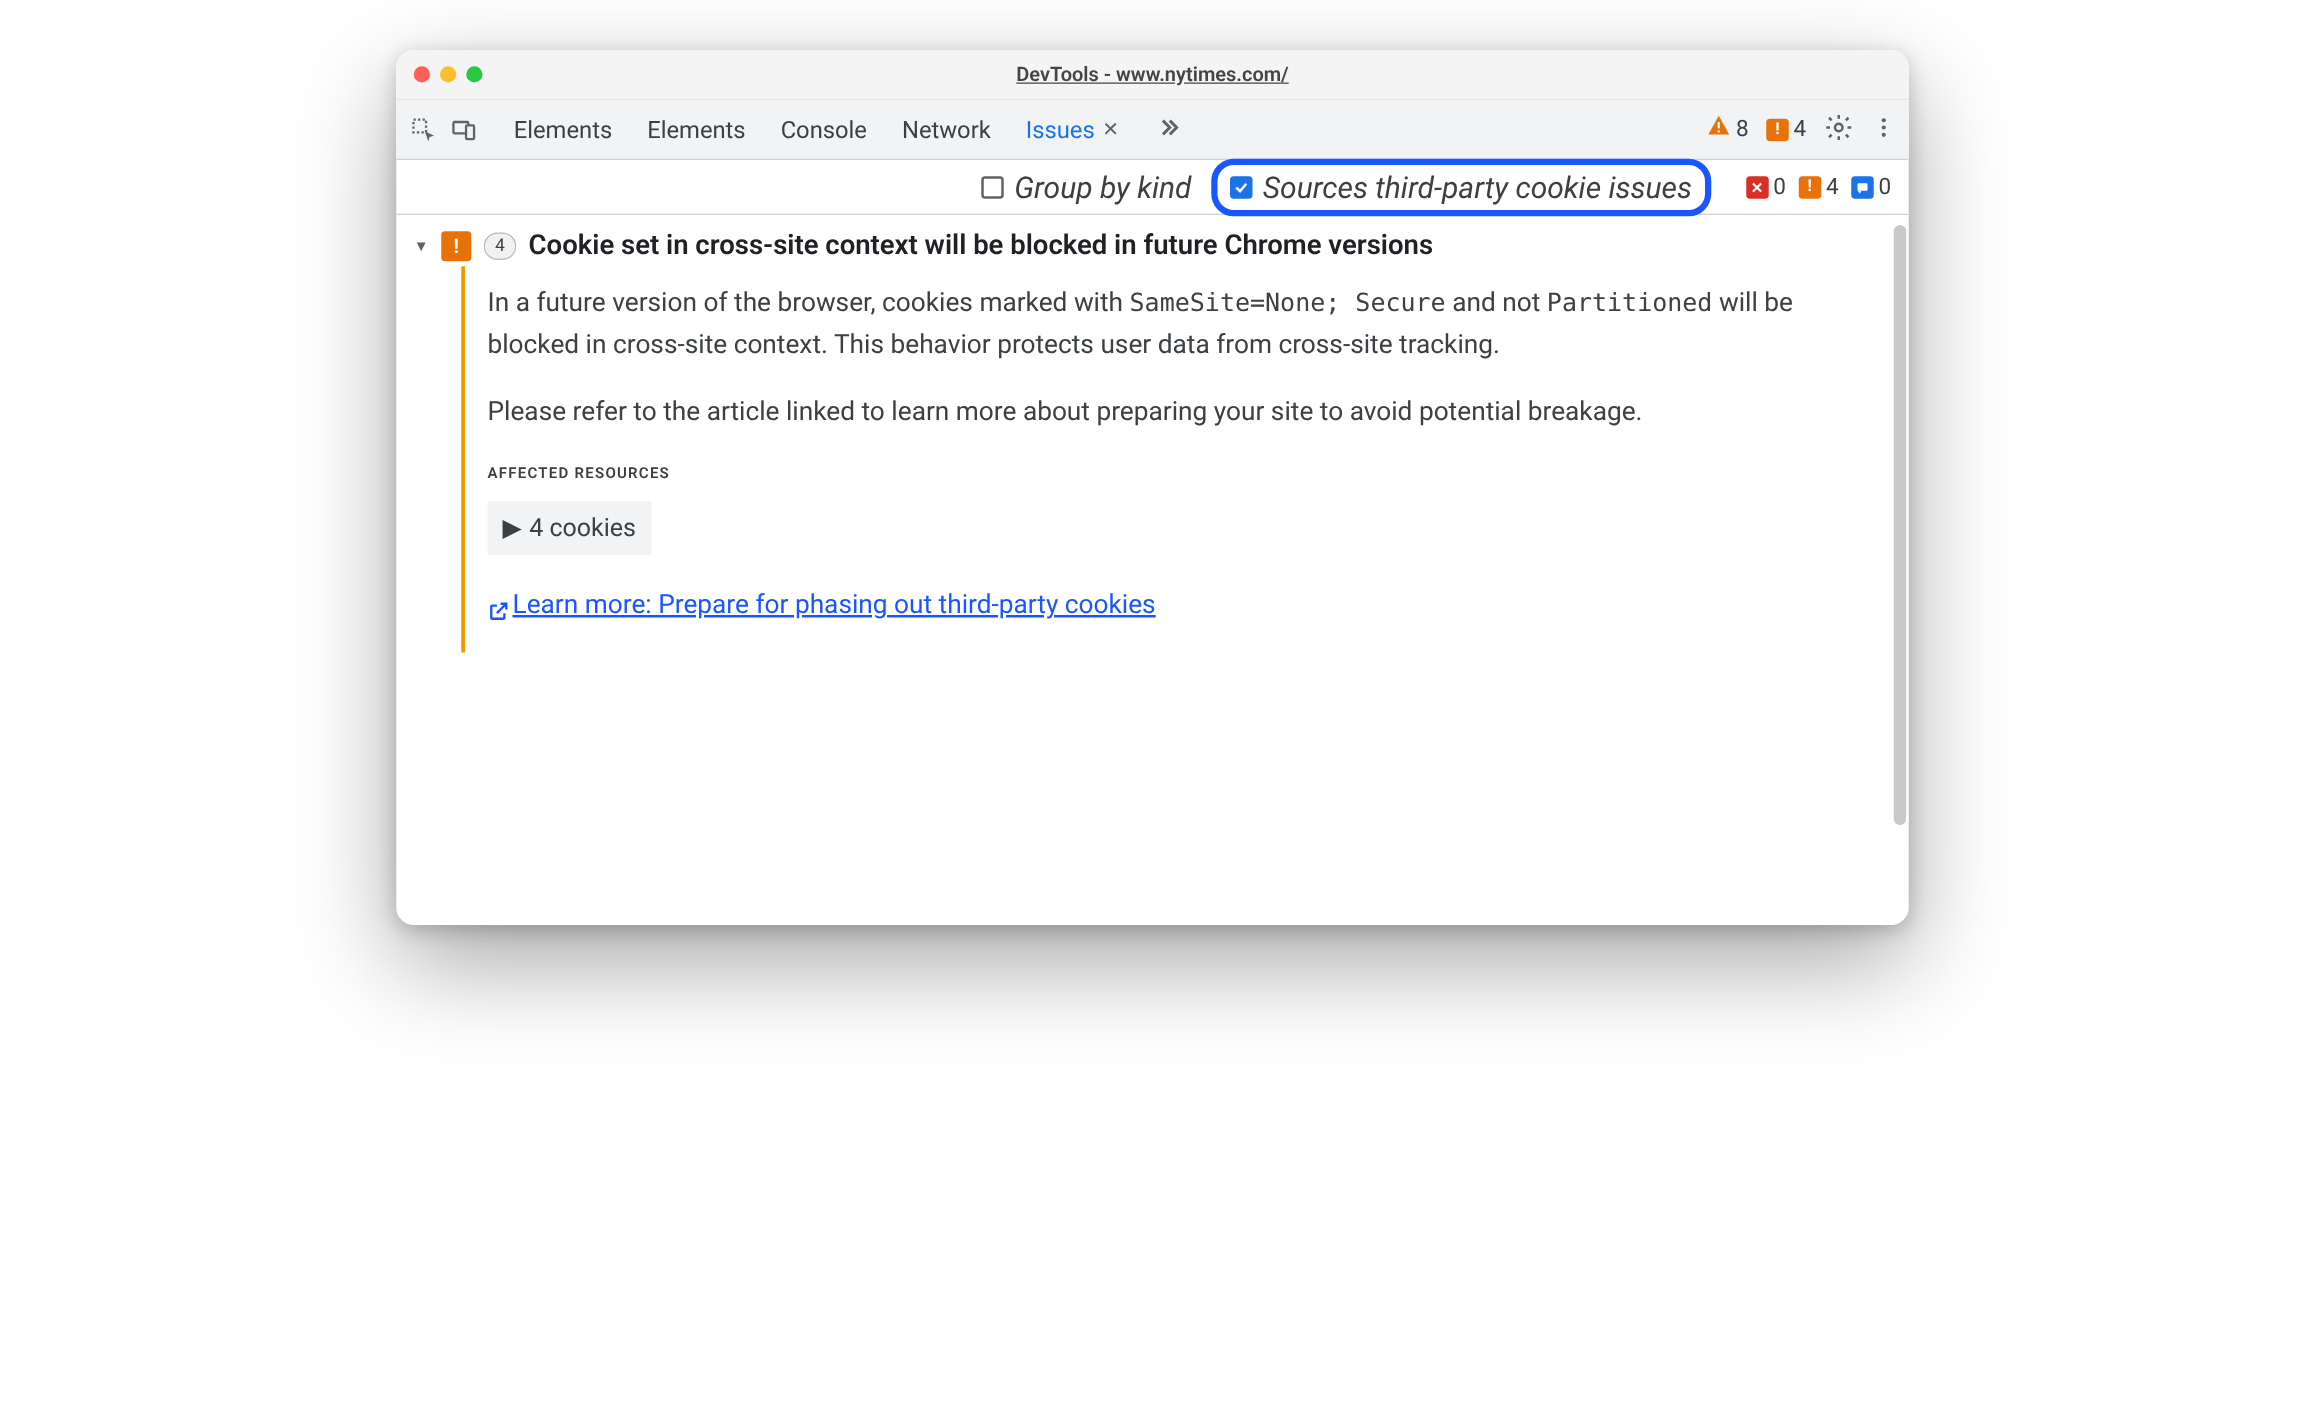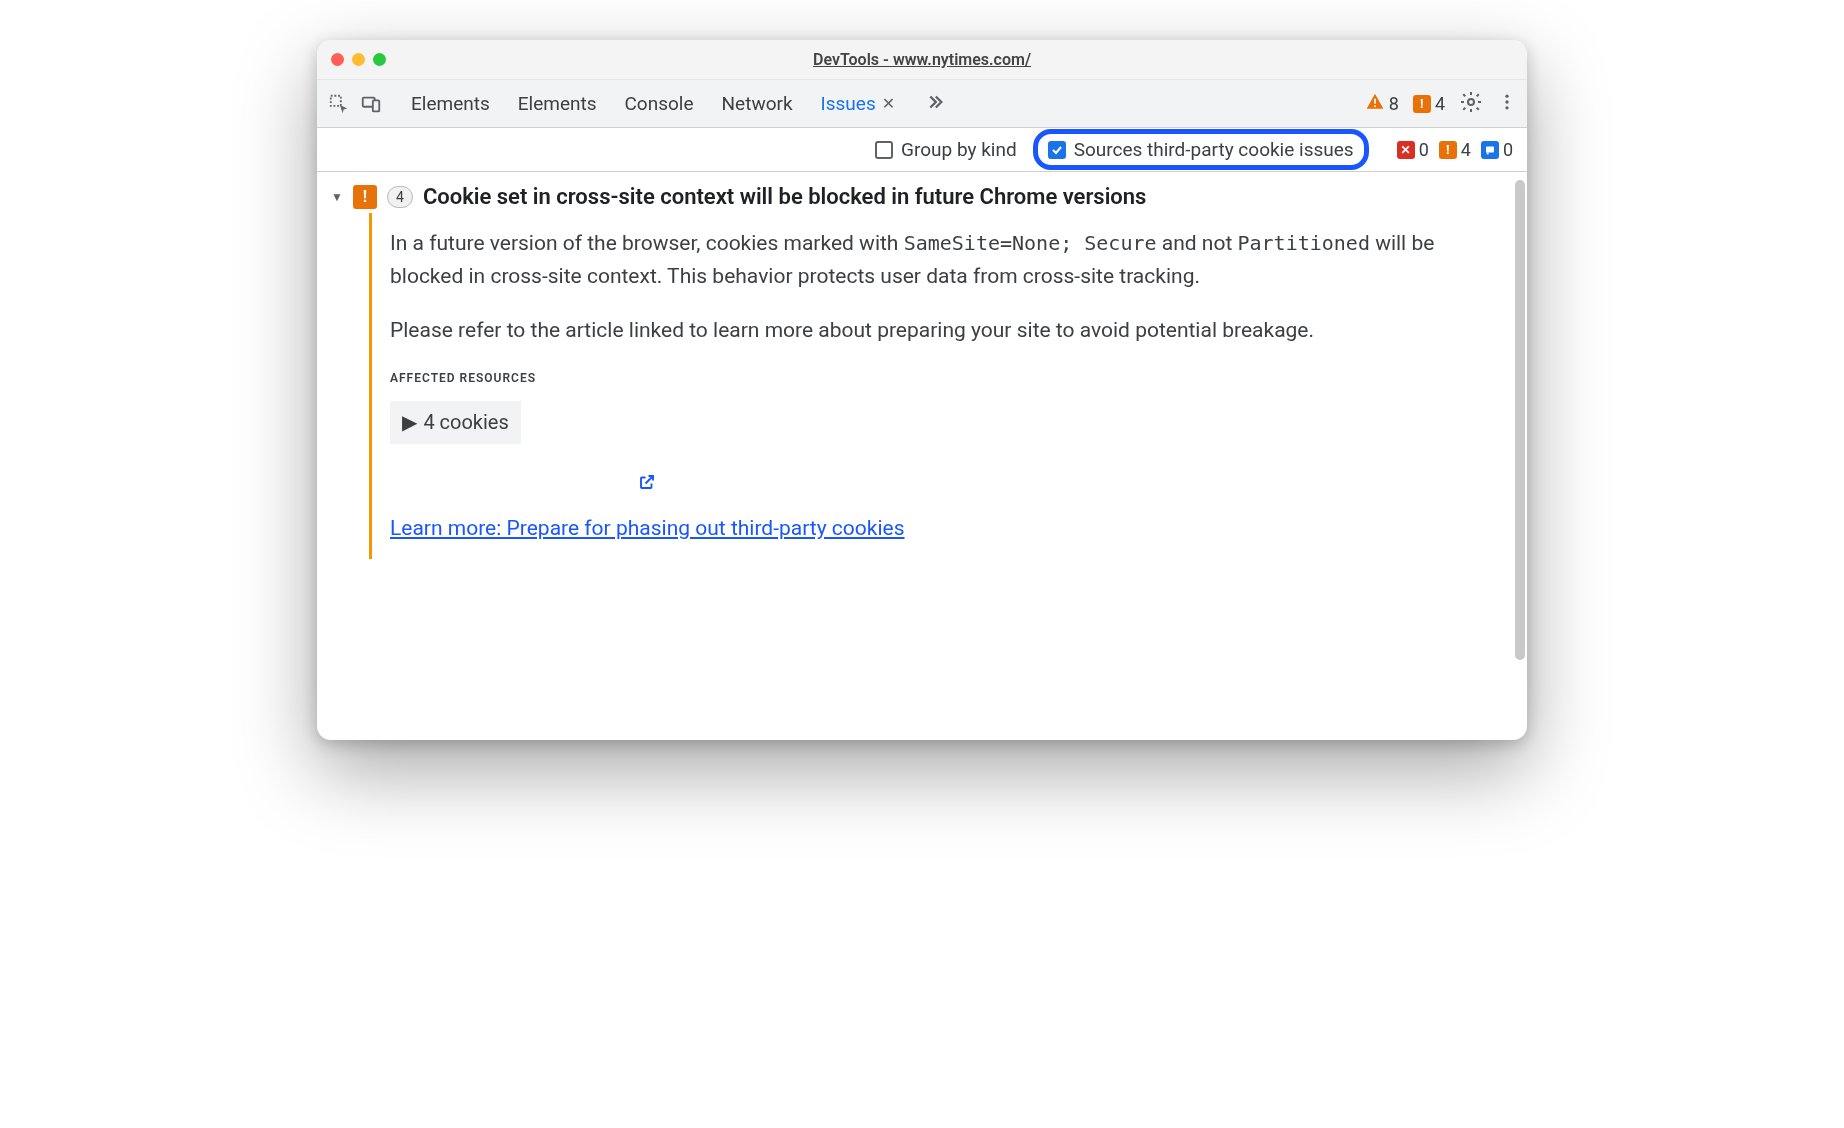--- a/index.html
+++ b/index.html
@@ -108,23 +108,24 @@
     display: flex;
     align-items: center;
     padding: 0 14px;
     gap: 16px;
     justify-content: flex-end;
   }
   .checkbox-label {
     display: flex;
     align-items: center;
     gap: 8px;
-    font-size: 19px;
-    color: #3c4043;
-    cursor: pointer;
+    font-size: 24px;
+    color: #3c4043;
+    cursor: pointer;
+    font-style: italic;
   }
   .checkbox {
     width: 18px; height: 18px;
     border: 2px solid #5f6368;
     border-radius: 3px;
     display: inline-flex; align-items: center; justify-content: center;
     background: #fff;
   }
   .checkbox.checked {
     background: #1a73e8;
@@ -209,27 +210,26 @@
     gap: 6px;
     background: #f1f3f4;
     padding: 6px 12px;
     font-size: 20px;
     cursor: pointer;
     color: #3c4043;
   }
   .learn-more {
     display: inline-flex;
     align-items: center;
-    gap: 26px;
+    gap: 2px;
     margin-top: 24px;
     color: #1a56ff;
     text-decoration: underline;
     font-size: 21px;
     cursor: pointer;
-    flex-direction: column;
   }
   .ext-link-icon {
     color: #1a56ff;
     width: 18px; height: 18px;
   }
   .scrollbar-fake {
     position: absolute;
     right: 2px;
     top: 8px;
     width: 10px;

